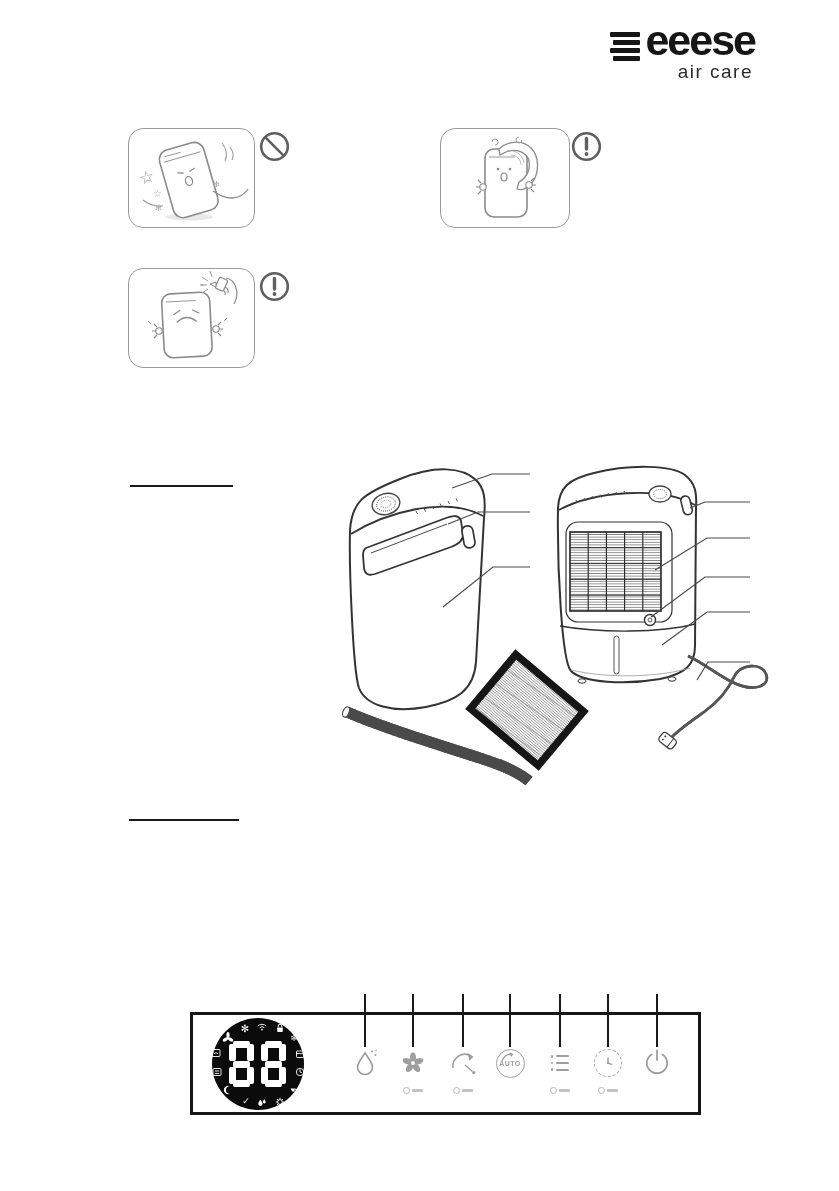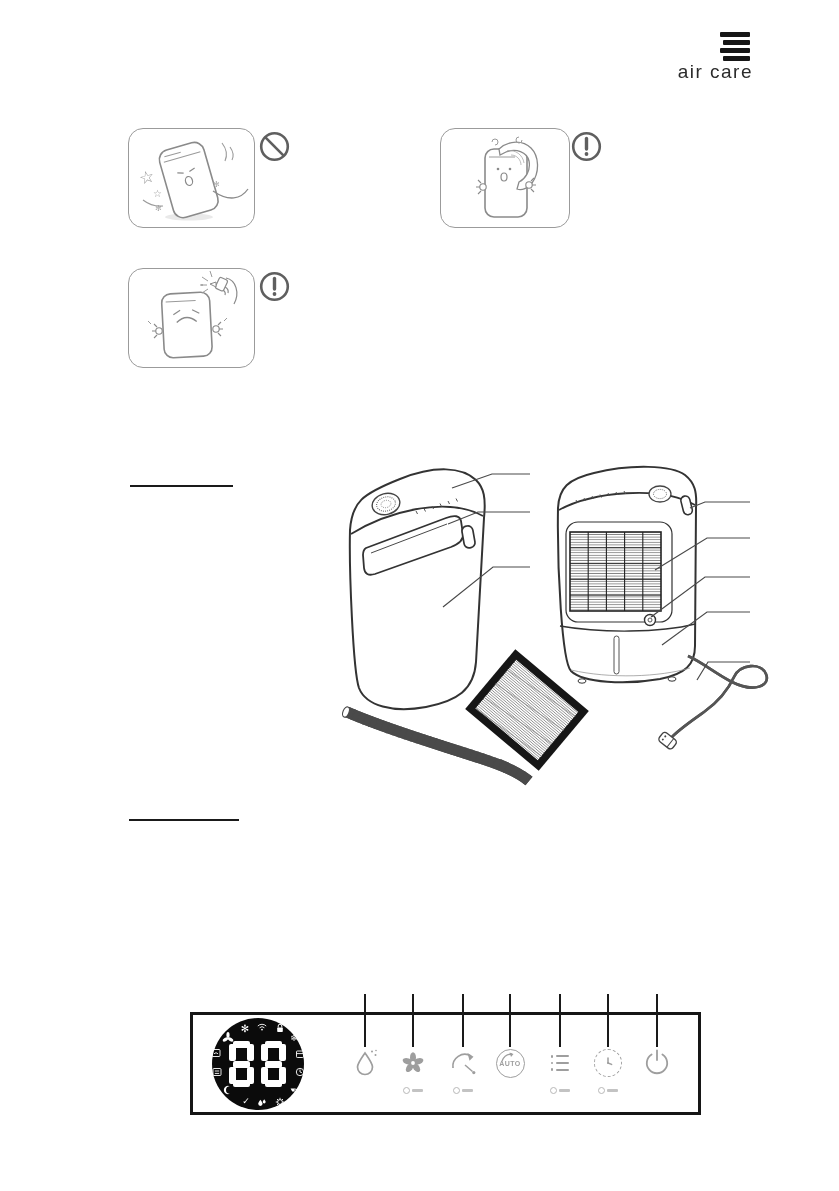--- a/index.html
+++ b/index.html
@@ -65,20 +65,21 @@
 <div class="page">
 
   <div class="logo">
     <div class="logo-row">
       <div class="logo-bars">
           <i></i>
           <i></i>
           <i></i>
           <i></i>
         </div>
+      <div class="logo-word">eeese</div>
     </div>
     <div class="logo-sub">air care</div>
   </div>
 
   <div class="wbox" style="left:128px;top:128px;width:125px;height:98px;">
     <svg width="125" height="98" viewBox="0 0 125 98">
       <ellipse cx="60" cy="88" rx="24" ry="3.5" fill="#e9e9e9"></ellipse>
       <g transform="rotate(-16 60 52)">
         <rect x="37" y="16" width="46" height="70" rx="10" fill="#fff" stroke="#8a8a8a" stroke-width="1.6"></rect>
         <path d="M41,27 L79,27 M43,22 L60,22" stroke="#9a9a9a" stroke-width="1" fill="none"></path>

